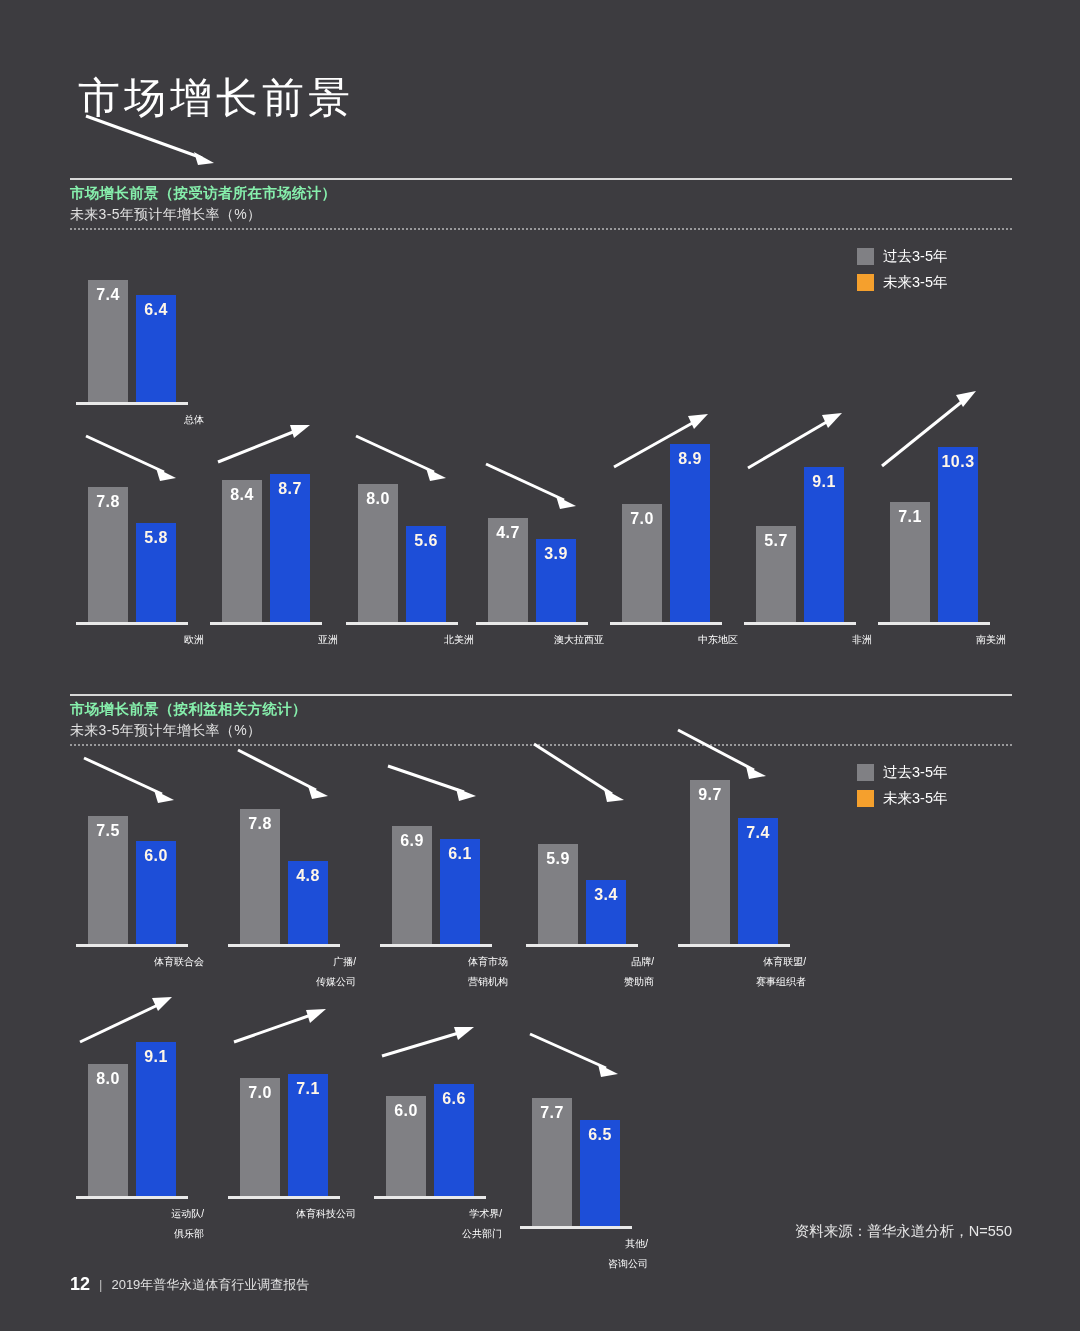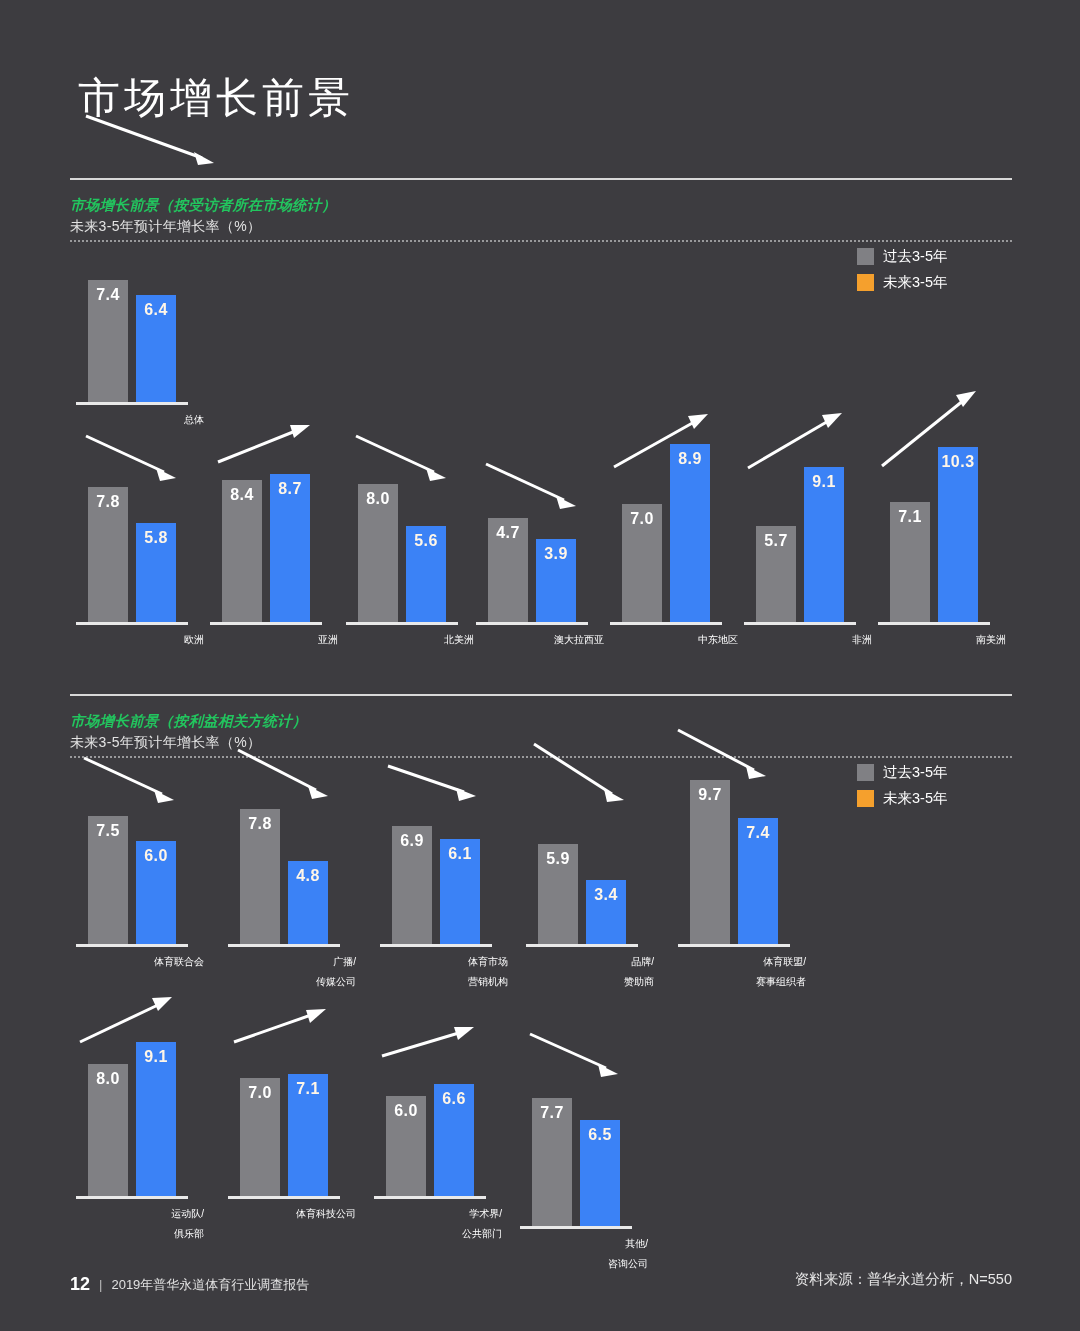--- a/index.html
+++ b/index.html
@@ -18,42 +18,42 @@
     color: #ffffff;
   }
 
   
   .chart-header { position: absolute; left: 70px; width: 942px; }
   .rule-top { height: 2px; background: #d8d8d8; width: 100%; }
   .rule-dotted {
     height: 0; border-top: 2px dotted #9a9a9c; width: 100%; margin-top: 4px;
   }
   .hdr-title {
-    font-size: 14.5px; font-weight: bold; color: #22c55e;
-    margin-top: 16px; letter-spacing: 0.3px; font-style: italic;
+    font-size: 14.5px; font-weight: bold; color: #86efac;
+    margin-top: 4px; letter-spacing: 0.3px;
   }
   .hdr-sub {
     font-size: 14px; font-weight: 400; color: #e3e3e3;
     margin-top: 3px; letter-spacing: 0.3px;
   }
 
   
   .legend { position: absolute; display: flex; flex-direction: column; gap: 7px; }
   .legend-row { display: flex; align-items: center; gap: 9px; }
   .legend-swatch { width: 17px; height: 17px; display: block; }
   .legend-label { font-size: 14.5px; color: #ffffff; }
 
   
   .group { position: absolute; }
   .group-plot { position: relative; }
   .bar {
     position: absolute; bottom: 0; width: 40px;
   }
   .bar.past   { background: #808084; left: 0; }
-  .bar.future { background: #3b82f6; left: 48px; }
+  .bar.future { background: #1d4ed8; left: 48px; }
   .bar-value {
     position: absolute; top: 6px; left: 0; width: 40px;
     text-align: center; font-size: 16px; font-weight: bold;
     color: #ffffff; letter-spacing: 0.5px;
   }
   .bar.future .bar-value { color: #fff6e8; }
   .baseline {
     position: absolute; left: -12px; width: 112px; height: 3px;
     background: #e9e9e9;
   }
@@ -62,21 +62,21 @@
     text-align: right; font-size: 10px; line-height: 20px;
     color: #ffffff; white-space: pre-line;
   }
 
   
   .arrow { position: absolute; overflow: visible; }
 
   
   .source {
     position: absolute; right: 68px; top: 1222px;
-    font-size: 14.5px; color: #e6e6e6; margin-top: 48px;
+    font-size: 14.5px; color: #e6e6e6;
   }
   .footer {
     position: absolute; left: 70px; top: 1274px;
     display: flex; align-items: center; gap: 9px;
     font-size: 13px; color: #e0e0e0;
   }
   .footer-page { font-weight: bold; font-size: 18px; color: #ffffff; }
   .footer-div { color: #bdbdbd; }
 </style>
 </head>

